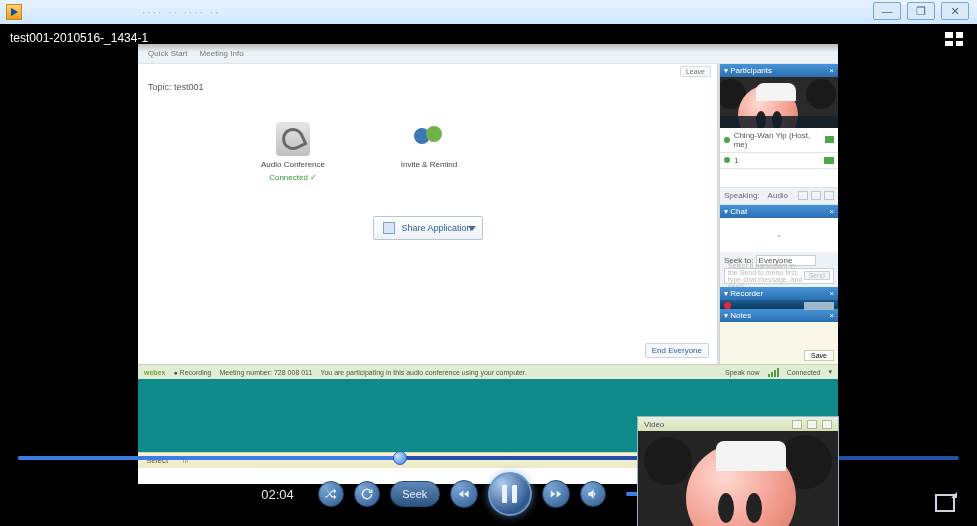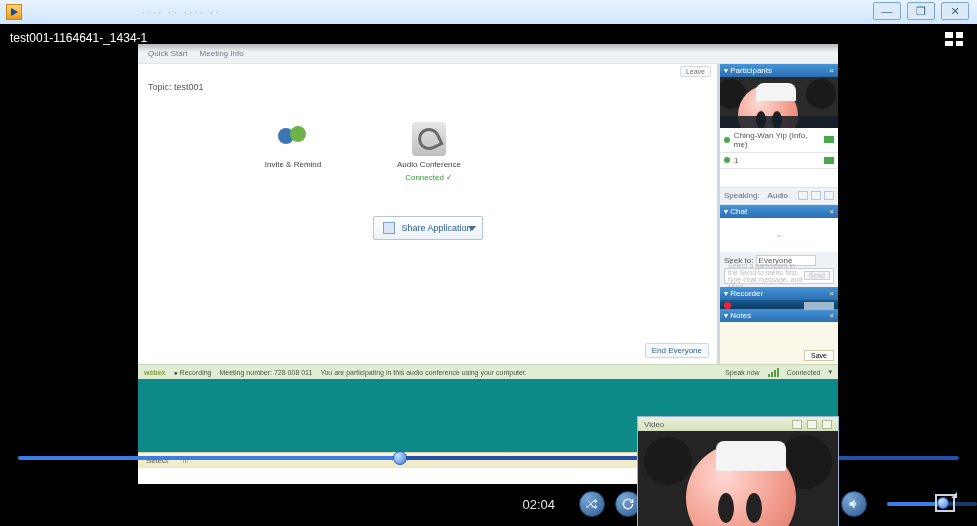--- a/index.html
+++ b/index.html
@@ -103,21 +103,21 @@
   .video-float .vhdr .icos{display:flex;gap:5px;}
   .video-float .vhdr .icos span{width:10px;height:9px;border:1px solid #aeb99a;background:#f3f6ea;}
   .video-float .vbody{flex:1;background:#242424;position:relative;overflow:hidden;}
 
   
   .chrome{position:absolute;left:0;right:0;bottom:0;height:70px;z-index:10;}
   .seek-track{position:absolute;left:18px;right:18px;top:0;height:4px;background:#2450a8;border-radius:2px;}
   .seek-fill{position:absolute;left:0;top:0;height:100%;width:40.6%;background:#3b7de4;border-radius:2px;}
   .seek-thumb{position:absolute;top:-5px;left:40.6%;width:14px;height:14px;border-radius:50%;background:radial-gradient(circle at 30% 30%,#cfe3ff,#3b7de4);border:1px solid #2a5fbd;transform:translateX(-50%);cursor:pointer;}
 
-  .controls{position:absolute;left:0;right:0;bottom:0;display:flex;align-items:center;justify-content:flex-end;gap:10px;}
+  .controls{position:absolute;left:0;right:0;bottom:10px;display:flex;align-items:center;justify-content:center;gap:10px;}
   .time-label{color:#e6e6e6;font-size:13px;margin-right:14px;}
   .circ-btn{width:28px;height:28px;border-radius:50%;background:radial-gradient(circle at 30% 25%, #7aa6d6, #2f5a8f);border:1px solid #244a78;display:flex;align-items:center;justify-content:center;color:#e8f1fb;cursor:pointer;font-size:14px;}
   .circ-btn.small{width:26px;height:26px;font-size:12px;}
   .seek-label-btn{width:50px;height:26px;border-radius:13px;background:linear-gradient(#5f89b8,#2d547f);border:1px solid #244a78;color:#eaf2fb;font-size:11px;display:flex;align-items:center;justify-content:center;cursor:pointer;}
   .big-play{width:44px;height:44px;border-radius:50%;background:radial-gradient(circle at 30% 25%,#aecdf0,#2f5a8f 70%);border:2px solid #6f97c4;display:flex;align-items:center;justify-content:center;cursor:pointer;box-shadow:0 0 8px rgba(120,170,230,.6);}
   .big-play .bars2{display:flex;gap:5px;}
   .big-play .bars2 span{width:5px;height:18px;background:#eaf2fb;border-radius:1px;}
 
   .vol{display:flex;align-items:center;gap:8px;margin-left:10px;}
   .vol-track{width:90px;height:4px;background:#163a6c;border-radius:2px;position:relative;}
@@ -138,21 +138,21 @@
   <div class="win-btns">
     <div class="win-btn">—</div>
     <div class="win-btn">❐</div>
     <div class="win-btn">✕</div>
   </div>
 </div>
 
 <div class="player">
 
   <div class="title-bar">
-    <span class="title">test001-1164641-_1434-1</span>
+    <span class="title">test001-2010516-_1434-1</span>
     <div class="expand-grid">
         <span></span>
         <span></span>
         <span></span>
         <span></span>
       </div>
   </div>
 
   <div class="stage">
     <div class="wx-top-tabs">
@@ -160,27 +160,27 @@
       <span>Meeting Info</span>
     </div>
 
     <div class="wx-body">
       <div class="wx-main">
         <div class="main-top-btn">Leave</div>
         <div class="topic-line">Topic: test001</div>
 
         <div class="wx-icons">
           <div class="wx-icon-block">
-            <div class="ic ic-people"></div>
-            <span>Invite &amp; Remind</span>
-          </div>
-          <div class="wx-icon-block">
             <div class="ic ic-phone"></div>
             <span>Audio Conference</span>
             <span class="green-check">Connected ✓</span>
+          </div>
+          <div class="wx-icon-block">
+            <div class="ic ic-people"></div>
+            <span>Invite &amp; Remind</span>
           </div>
         </div>
 
         <div class="share-btn">
           <span class="sq"></span>
           <span>Share Application</span>
           <span class="caret"></span>
         </div>
 
         <div class="end-meeting">End Everyone</div>
@@ -197,21 +197,21 @@
           <div class="kirby">
               <div class="hat"></div>
               <div class="eye l"></div>
               <div class="eye r"></div>
               <div class="mouth"></div>
             </div>
           <div class="cam-ctrl"></div>
         </div>
         <div class="part-row">
           <span class="dot"></span>
-          <span>Ching-Wan Yip (Info, me)</span>
+          <span>Ching-Wan Yip (Host, me)</span>
           <span class="cam-icn"></span>
         </div>
         <div class="part-row">
           <span class="dot"></span>
           <span>1</span>
           <span class="cam-icn"></span>
         </div>
         <div style="flex:0 0 18px;background:#fff;"></div>
         <div class="audio-tab-row">
           <span>Speaking:</span>

